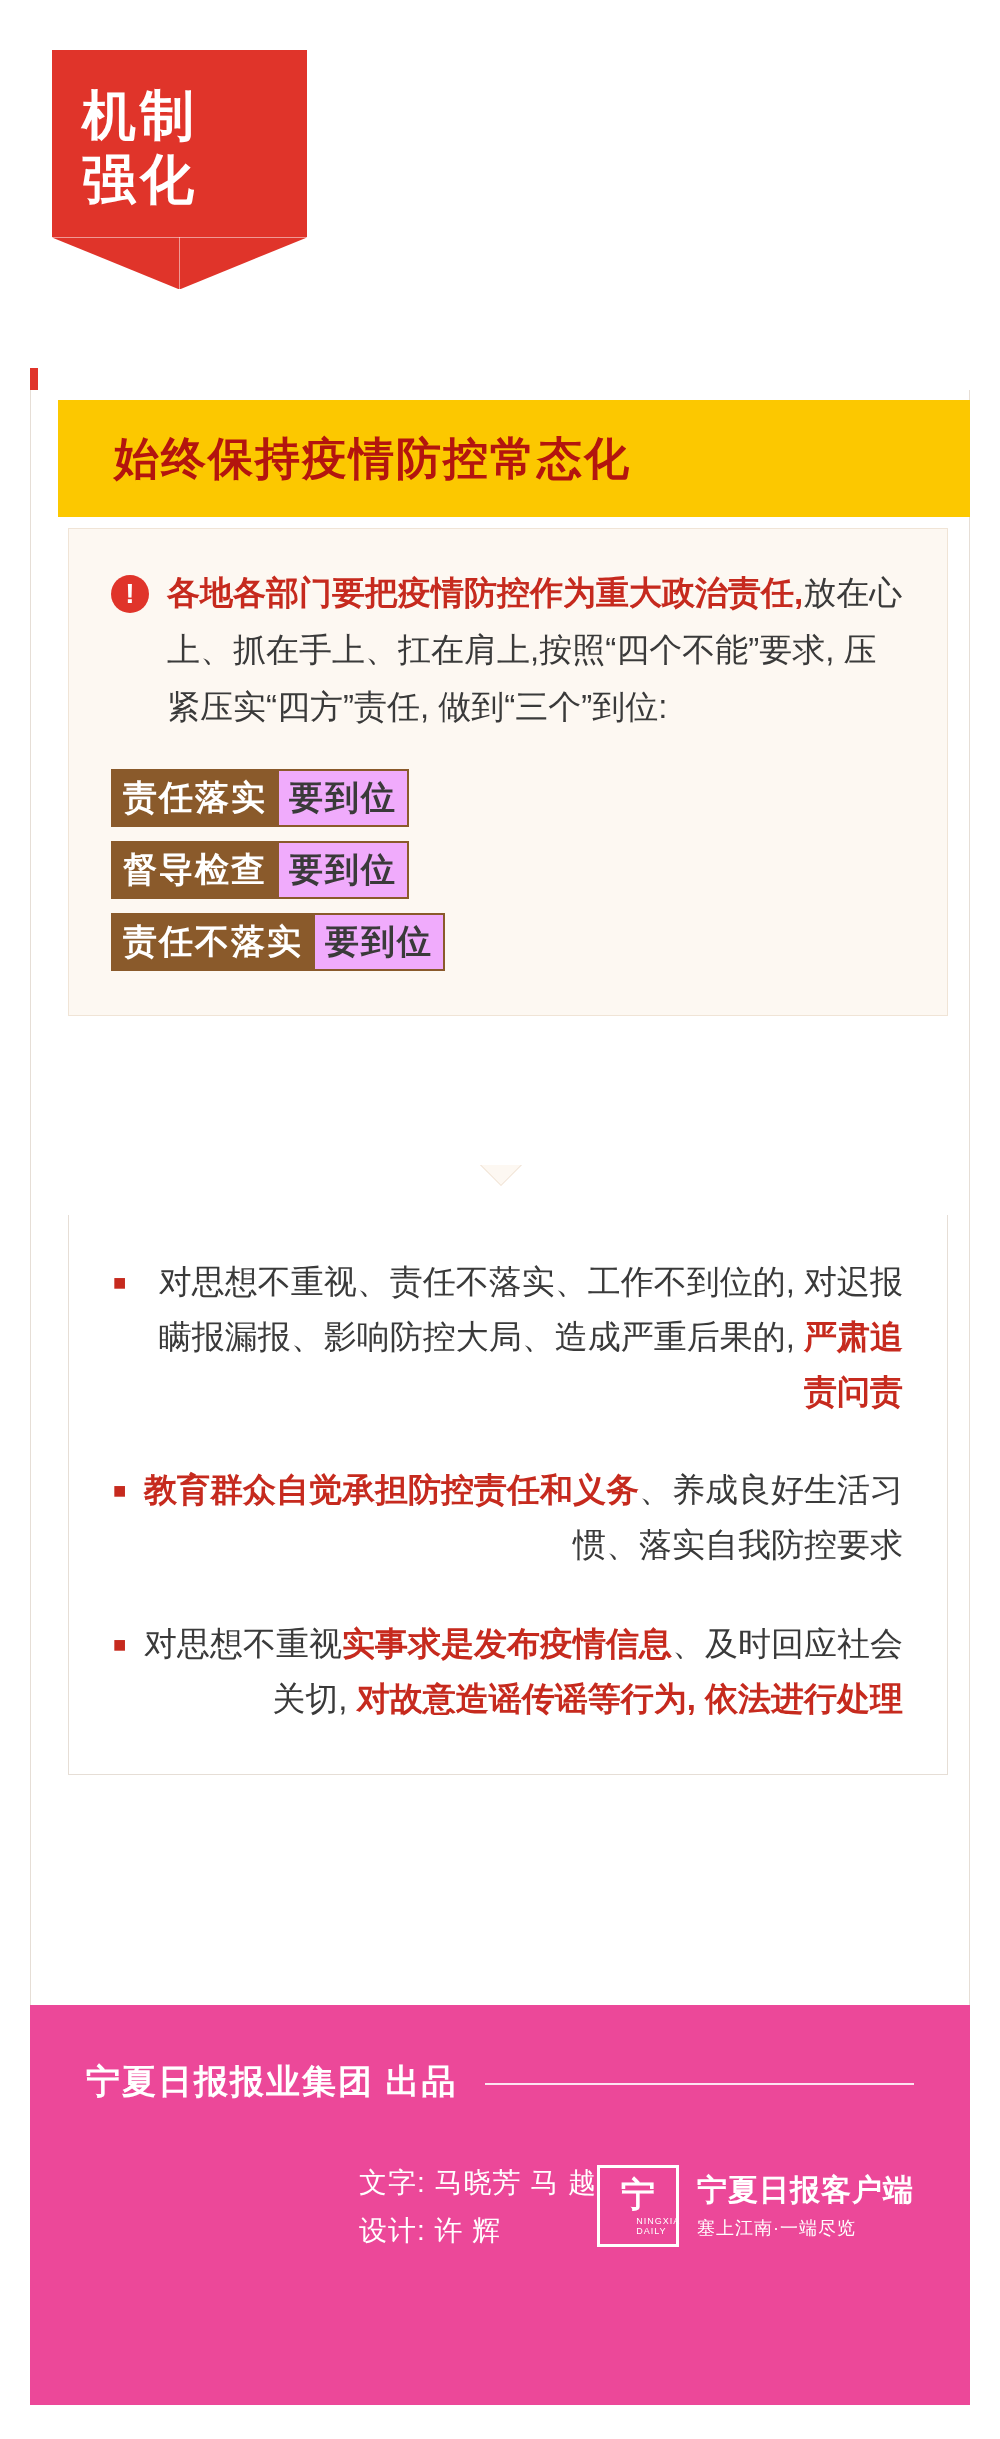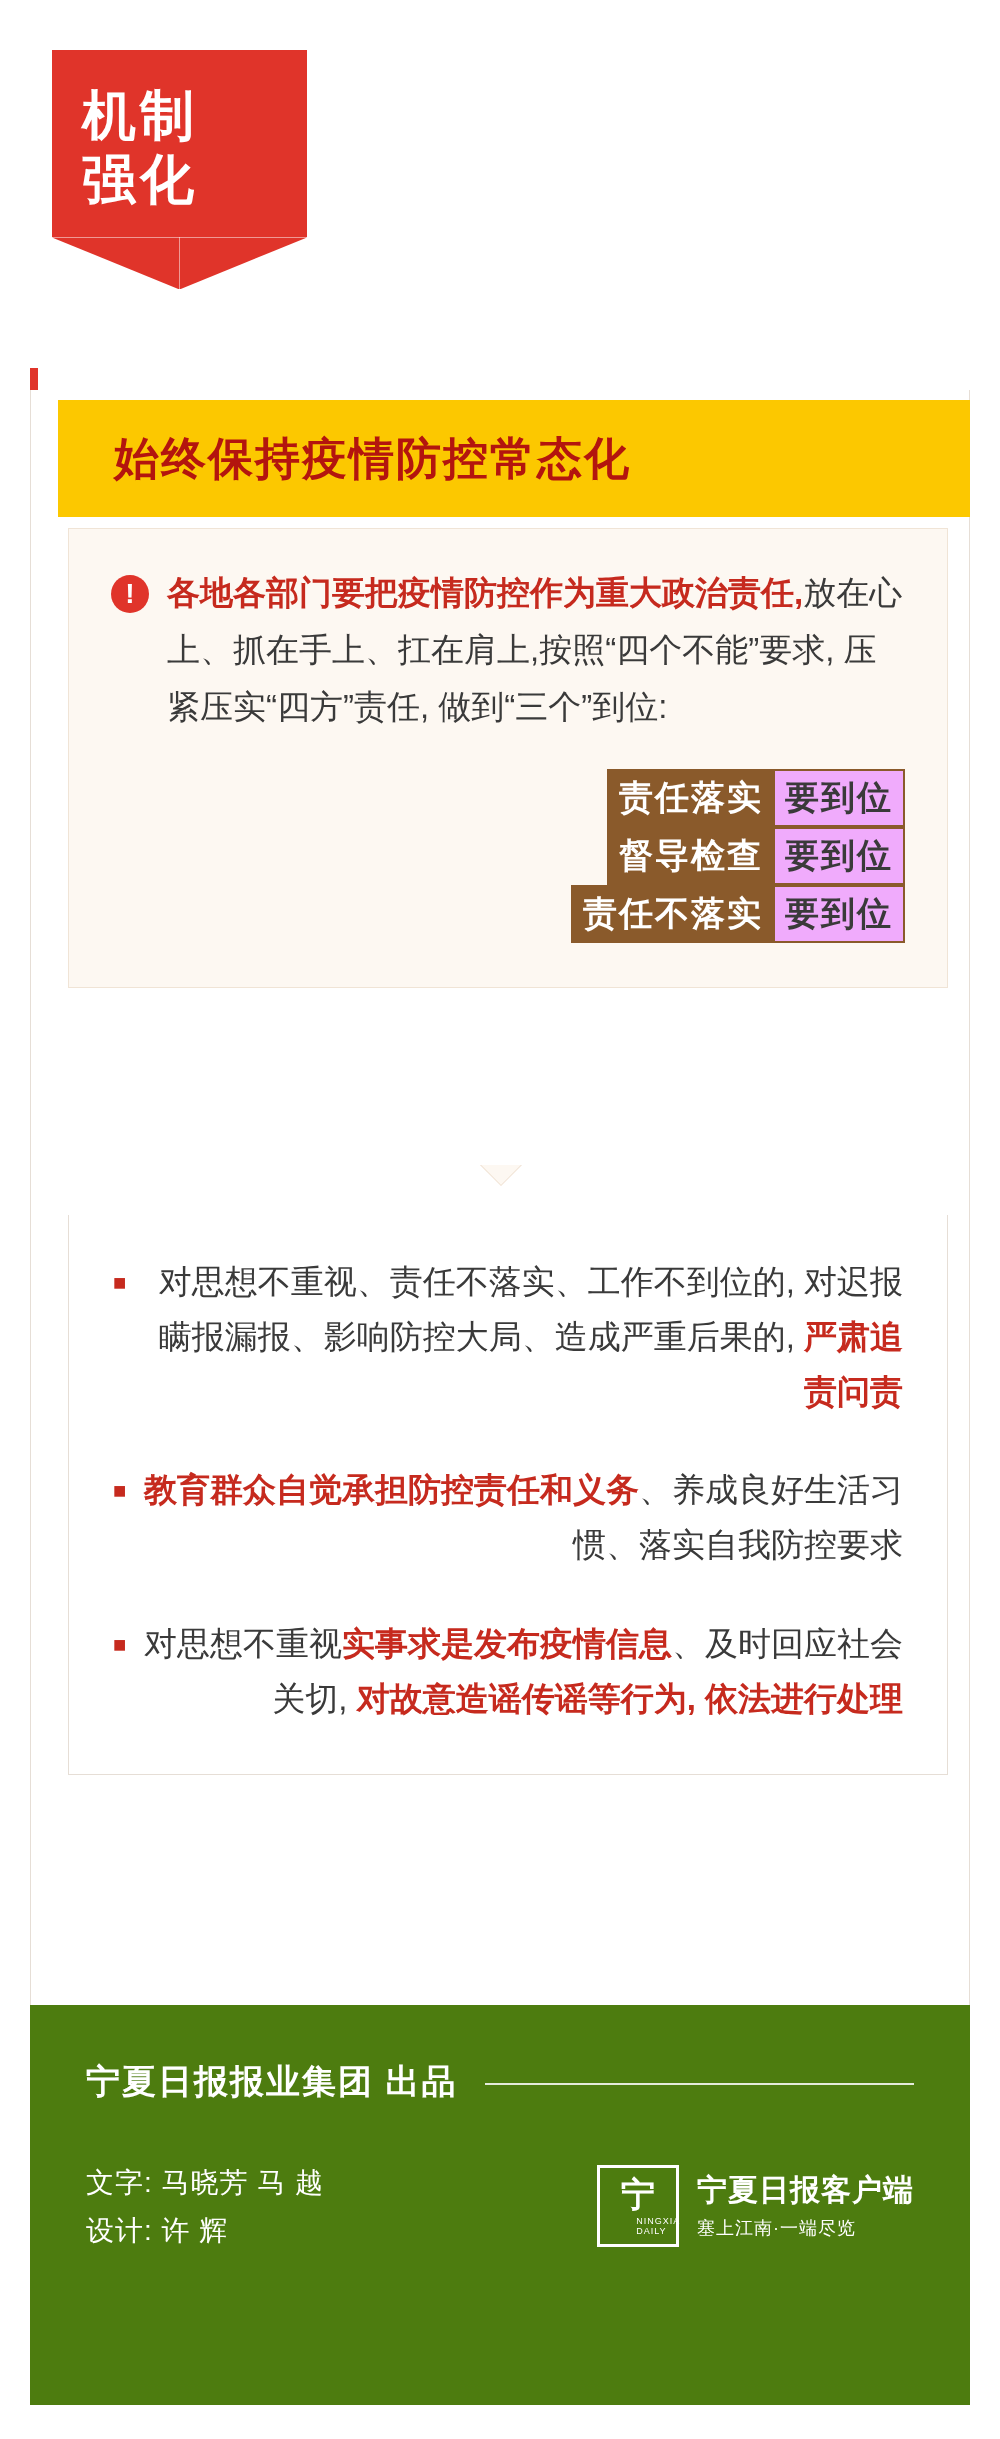--- a/index.html
+++ b/index.html
@@ -149,21 +149,22 @@
   .hl-red {
     color: #c62a1e;
     font-weight: bold;
   }
 
   
   .slogans {
     margin-top: 34px;
     display: flex;
     flex-direction: column;
-    align-items: flex-end;
+    align-items: flex-start;
+    gap: 14px;
   }
   .slogan {
     display: flex;
     align-items: stretch;
     font-size: 34px;
     font-weight: bold;
     line-height: 1;
   }
   .slogan .part {
     border: 2px solid #8a5a2b;
@@ -216,21 +217,21 @@
     font-weight: bold;
   }
 
   
   .footer {
     position: absolute;
     left: 30px;
     top: 2005px;
     width: 940px;
     height: 400px;
-    background: #4d7c0f;
+    background: #ec4899;
     box-sizing: border-box;
     padding: 54px 56px 0 56px;
     color: #ffffff;
   }
   .footer-top {
     display: flex;
     align-items: center;
   }
   .footer-title {
     font-size: 34px;
@@ -242,23 +243,22 @@
     flex: 1;
     height: 2px;
     background: #ffffff;
     opacity: .85;
     margin-left: 28px;
     margin-top: 4px;
   }
   .footer-bottom {
     margin-top: 54px;
     display: flex;
-    justify-content: space-between;
+    justify-content: flex-end;
     align-items: flex-start;
-    gap: 24px;
   }
   .credits div {
     font-size: 28px;
     line-height: 1.7;
     letter-spacing: 1px;
   }
   .brand {
     display: flex;
     align-items: center;
     margin-top: 6px;

